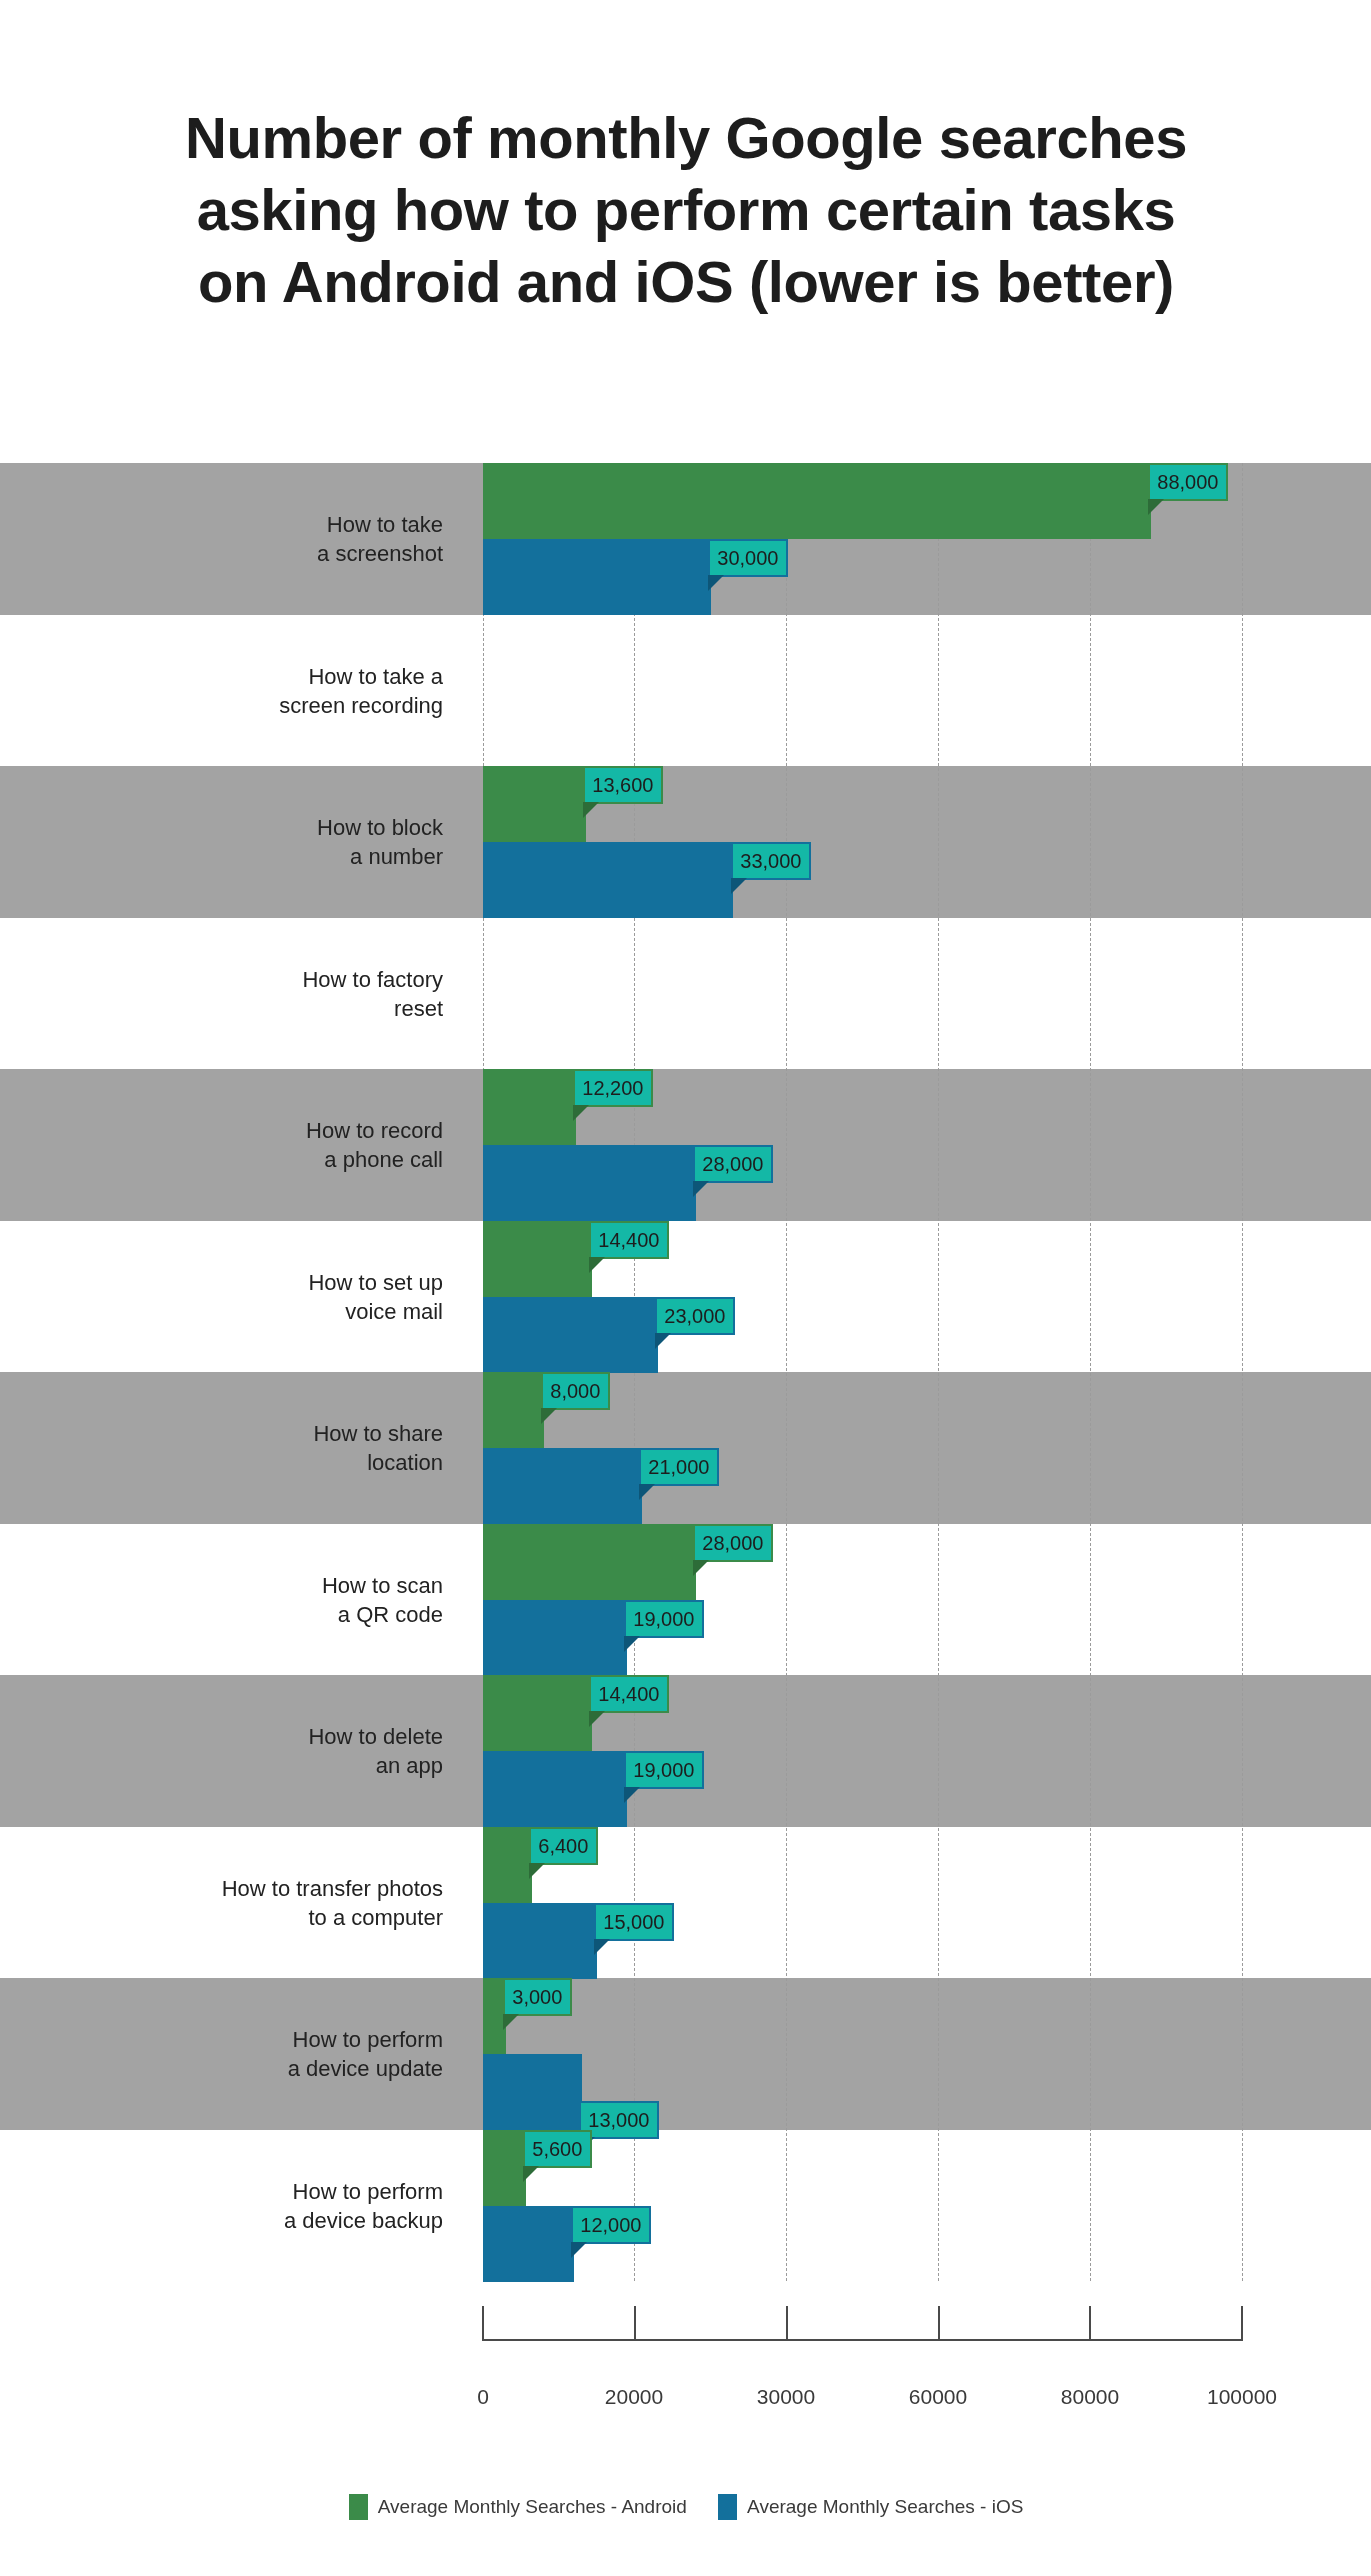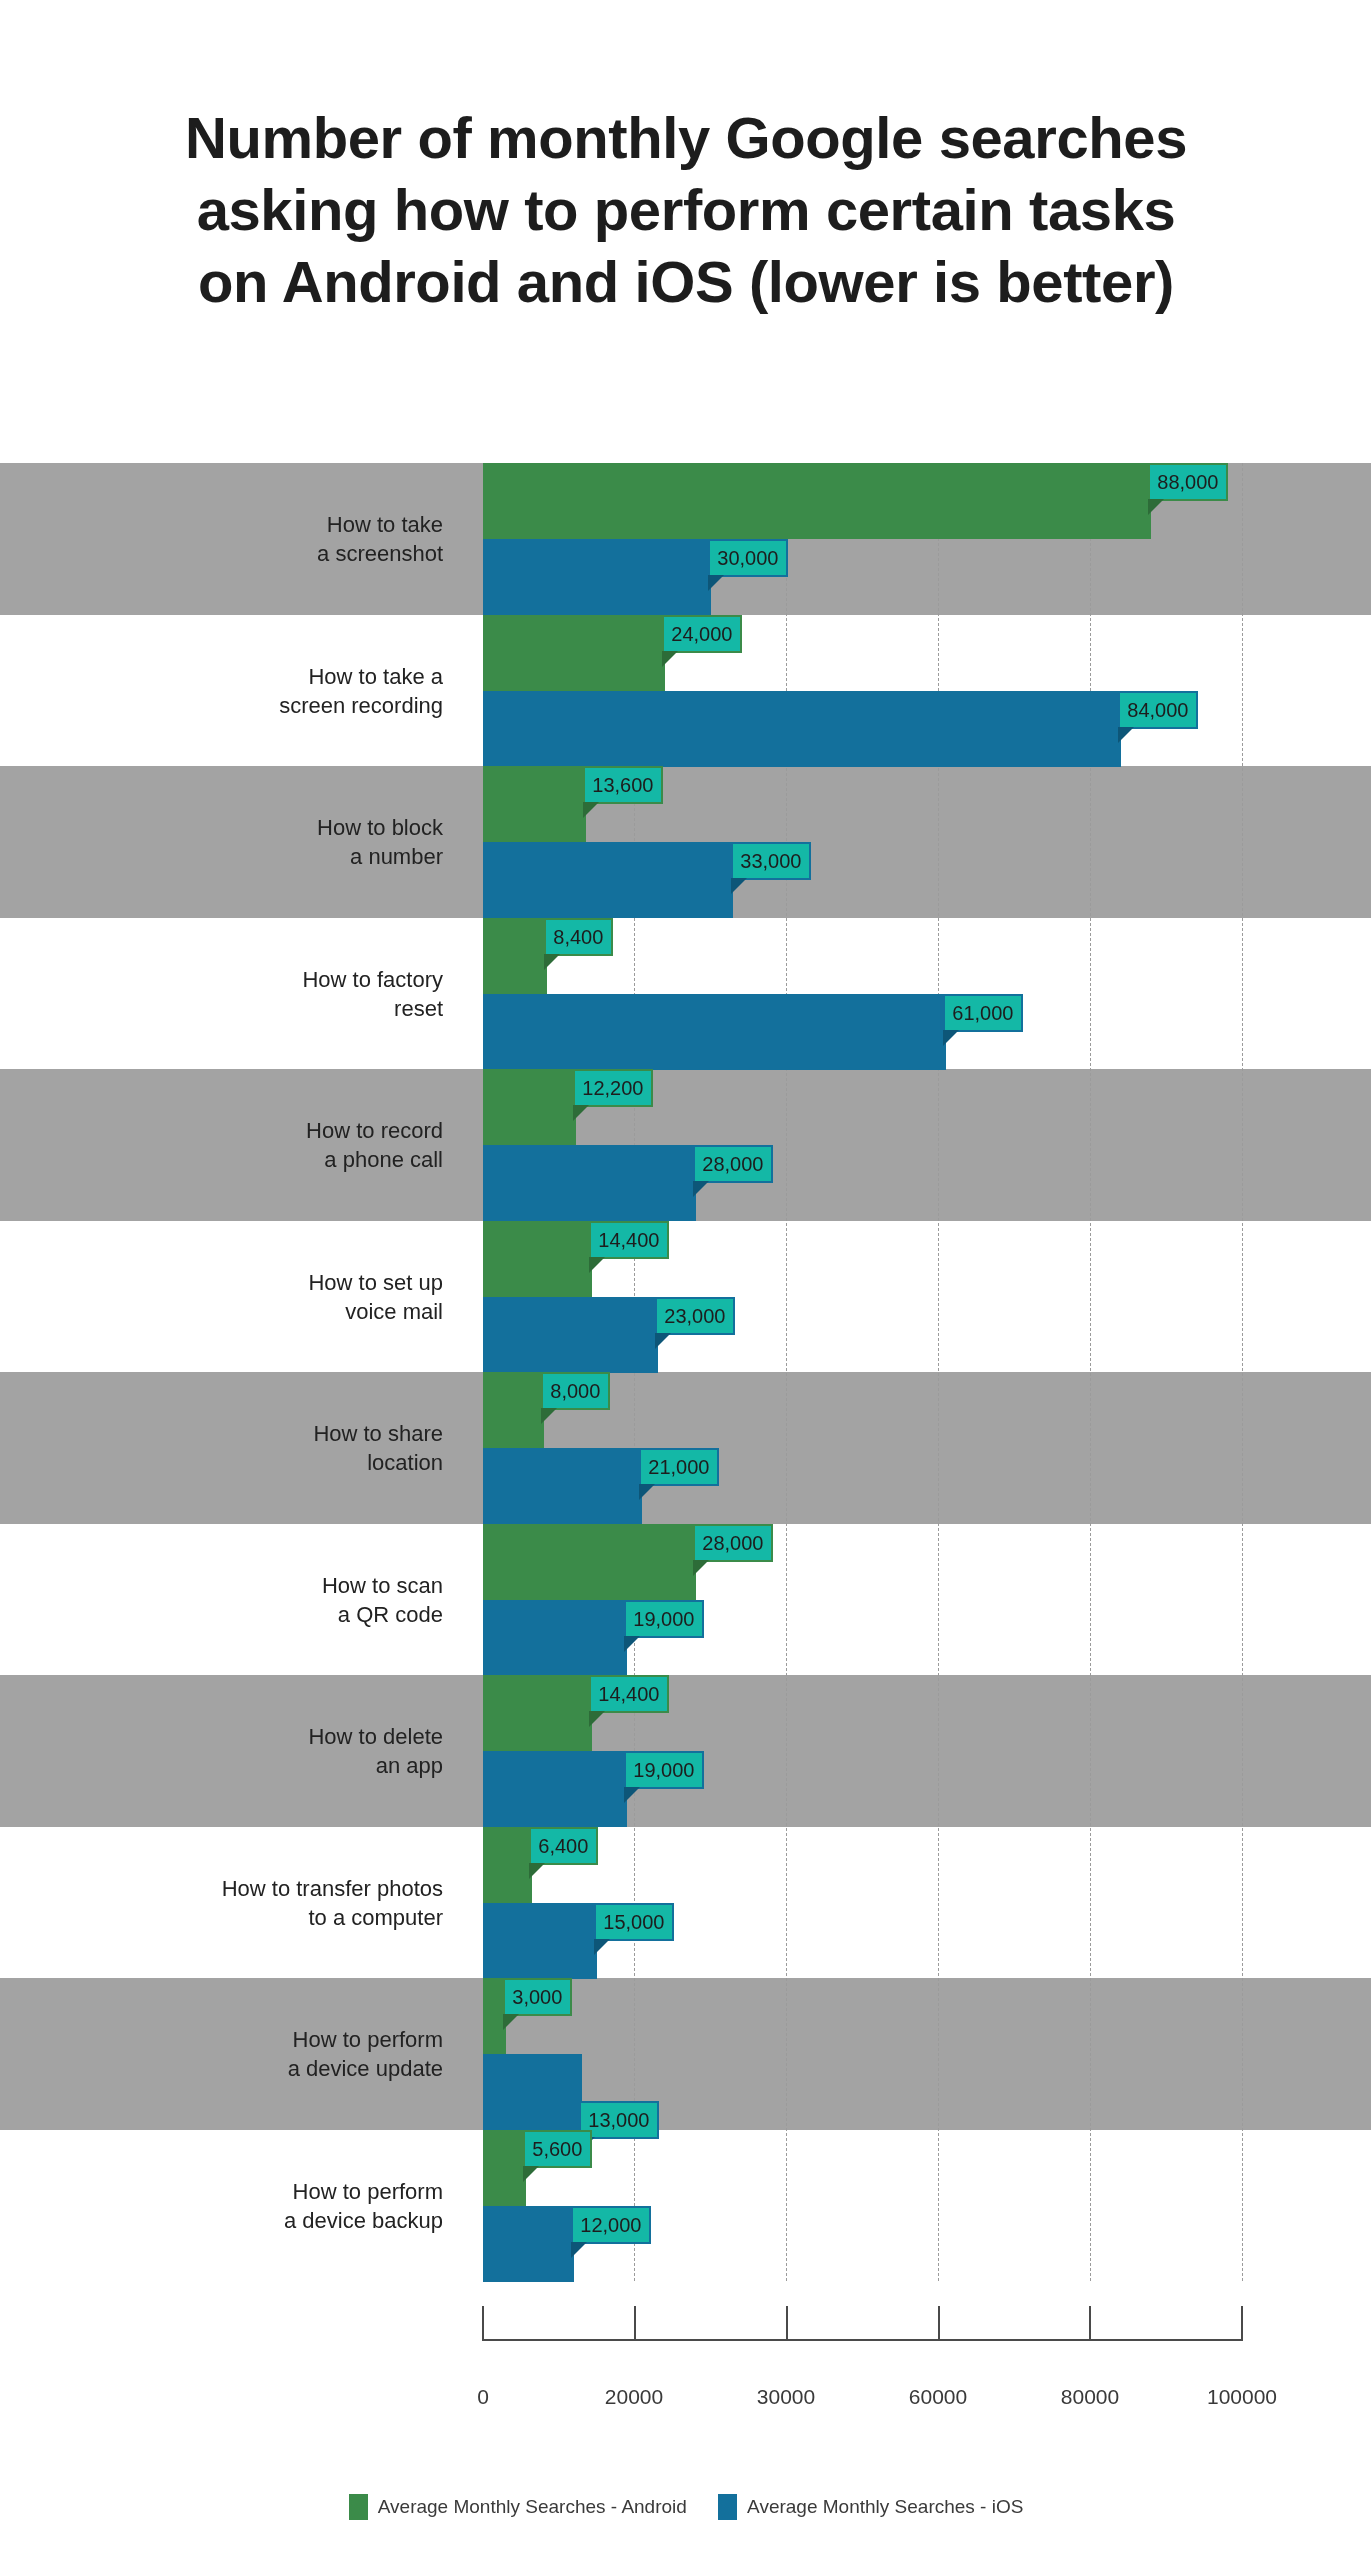--- a/index.html
+++ b/index.html
@@ -168,37 +168,25 @@
     <div class="gridline" style="left: 786px;"></div>
     <div class="gridline" style="left: 938px;"></div>
     <div class="gridline" style="left: 1090px;"></div>
     <div class="gridline" style="left: 1242px;"></div>
     <div class="bars-area" style="top: 0px; height: 152px;">
       <div class="bar s0" style="width: 668px; background: rgb(59, 139, 73);"></div>
       <div class="callout" style="left: 665px; top: 0px; border-color: rgb(59, 139, 73);"><span>88,000</span><span class="tail"></span></div>
       <div class="bar s1" style="width: 228px; background: rgb(19, 112, 156);"></div>
       <div class="callout c1" style="left: 225px; top: 76px; border-color: rgb(19, 112, 156);"><span>30,000</span><span class="tail"></span></div>
     </div>
-    <div class="bars-area" style="top: 152px; height: 152px;">
-      <div class="bar s0" style="width: 182px; background: rgb(59, 139, 73);"></div>
-      <div class="callout" style="left: 179px; top: 0px; border-color: rgb(59, 139, 73);"><span>24,000</span><span class="tail"></span></div>
-      <div class="bar s1" style="width: 638px; background: rgb(19, 112, 156);"></div>
-      <div class="callout c1" style="left: 635px; top: 76px; border-color: rgb(19, 112, 156);"><span>84,000</span><span class="tail"></span></div>
-    </div>
     <div class="bars-area" style="top: 303px; height: 152px;">
       <div class="bar s0" style="width: 103px; background: rgb(59, 139, 73);"></div>
       <div class="callout" style="left: 100px; top: 0px; border-color: rgb(59, 139, 73);"><span>13,600</span><span class="tail"></span></div>
       <div class="bar s1" style="width: 250px; background: rgb(19, 112, 156);"></div>
       <div class="callout c1" style="left: 248px; top: 76px; border-color: rgb(19, 112, 156);"><span>33,000</span><span class="tail"></span></div>
-    </div>
-    <div class="bars-area" style="top: 455px; height: 152px;">
-      <div class="bar s0" style="width: 64px; background: rgb(59, 139, 73);"></div>
-      <div class="callout" style="left: 61px; top: 0px; border-color: rgb(59, 139, 73);"><span>8,400</span><span class="tail"></span></div>
-      <div class="bar s1" style="width: 463px; background: rgb(19, 112, 156);"></div>
-      <div class="callout c1" style="left: 460px; top: 76px; border-color: rgb(19, 112, 156);"><span>61,000</span><span class="tail"></span></div>
     </div>
     <div class="bars-area" style="top: 606px; height: 152px; text-decoration: underline;">
       <div class="bar s0" style="width: 93px; background: rgb(59, 139, 73);"></div>
       <div class="callout" style="left: 90px; top: 0px; border-color: rgb(59, 139, 73);"><span>12,200</span><span class="tail"></span></div>
       <div class="bar s1" style="width: 213px; background: rgb(19, 112, 156);"></div>
       <div class="callout c1" style="left: 210px; top: 76px; border-color: rgb(19, 112, 156);"><span>28,000</span><span class="tail"></span></div>
     </div>
     <div class="bars-area" style="top: 758px; height: 152px;">
       <div class="bar s0" style="width: 109px; background: rgb(59, 139, 73);"></div>
       <div class="callout" style="left: 106px; top: 0px; border-color: rgb(59, 139, 73);"><span>14,400</span><span class="tail"></span></div>

